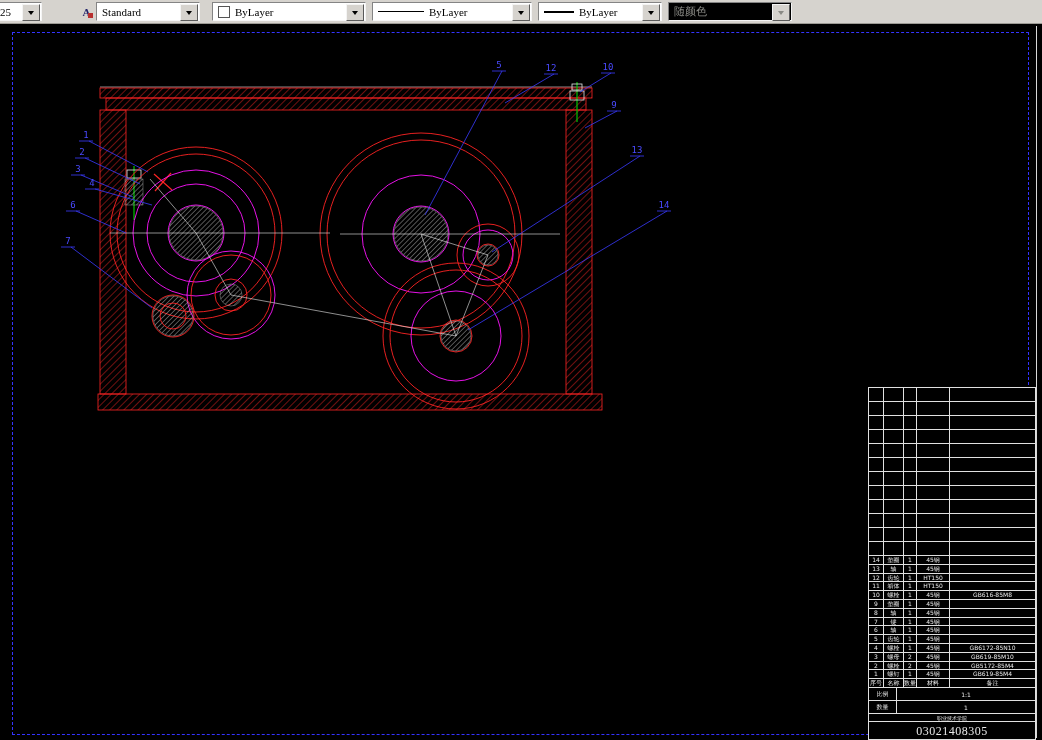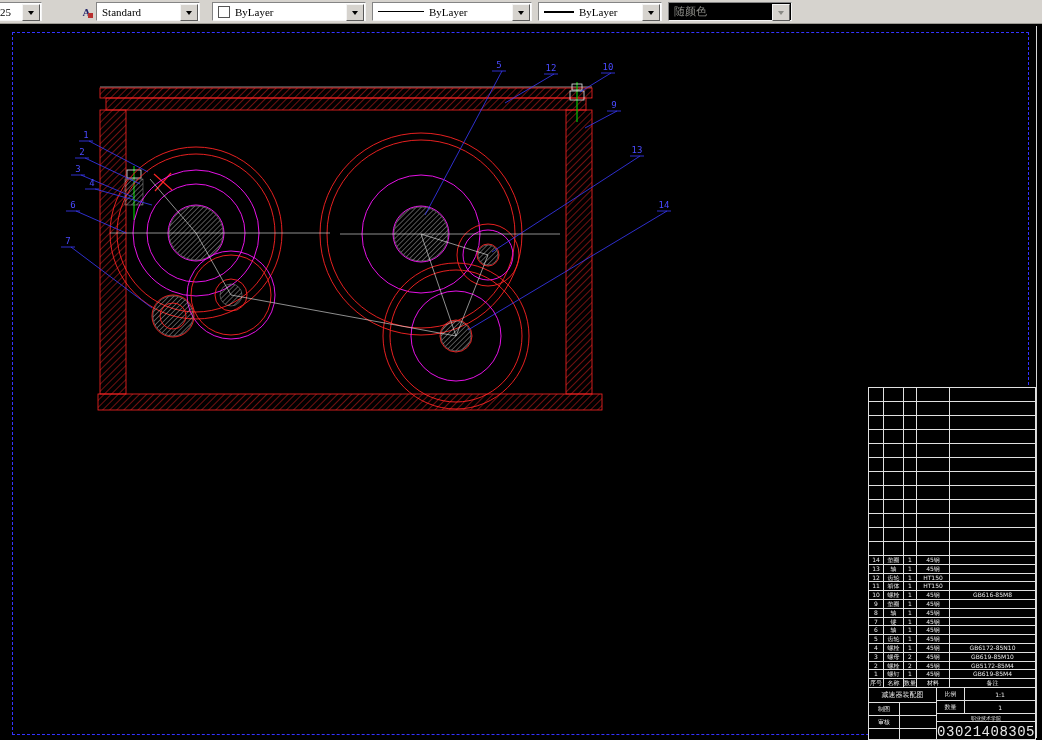--- a/index.html
+++ b/index.html
@@ -46,21 +46,21 @@
   .tb-l{width:90px;box-sizing:border-box;border-right:1px solid #e0e0e0;display:flex;flex-direction:column;}
   .tb-title{height:14px;display:flex;align-items:center;justify-content:center;font-size:7px;box-sizing:border-box;}
   .tb-lrow{height:13px;display:flex;box-sizing:border-box;border-top:1px solid #e0e0e0;}
   .tb-lcell{width:30px;box-sizing:border-box;display:flex;align-items:center;justify-content:center;}
   .tb-lcell2{flex:1;border-left:1px solid #e0e0e0;}
   .tb-r{flex:1;display:flex;flex-direction:column;}
   .tb-rrow{height:13px;display:flex;box-sizing:border-box;border-bottom:1px solid #e0e0e0;}
   .tb-rlab{width:28px;display:flex;align-items:center;justify-content:center;box-sizing:border-box;border-right:1px solid #e0e0e0;}
   .tb-rval{flex:1;display:flex;align-items:center;justify-content:center;}
   .tb-org{height:8px;font-size:5px;display:flex;align-items:center;justify-content:center;border-bottom:1px solid #e0e0e0;box-sizing:border-box;overflow:hidden;}
-  .tb-no{flex:1;display:flex;align-items:center;justify-content:center;font-size:14px;font-family:Liberation Mono, monospace;letter-spacing:.5px;}
+  .tb-no{flex:1;display:flex;align-items:center;justify-content:center;font-size:12px;font-family:Liberation Serif, serif;letter-spacing:.5px;}
 </style>
 </head>
 <body>
 
 <div class="toolbar">
 
   <div class="combo" style="left:-6px;width:48px">
     <span>25</span>
     <span class="arrow-btn">
         <span class="tri"></span>
@@ -428,35 +428,20 @@
       </div>
     <div class="prow head" id="parts-header">
         <div class="pcell c0">序号</div>
         <div class="pcell c1">名称</div>
         <div class="pcell c2">数量</div>
         <div class="pcell c3">材料</div>
         <div class="pcell c4">备注</div>
       </div>
 
     <div class="tblock">
-      <div class="tb-l">
-        <div class="tb-title">减速器装配图</div>
-        <div class="tb-lrow">
-          <div class="tb-lcell">制图</div>
-          <div class="tb-lcell tb-lcell2"></div>
-        </div>
-        <div class="tb-lrow">
-          <div class="tb-lcell">审核</div>
-          <div class="tb-lcell tb-lcell2"></div>
-        </div>
-        <div class="tb-lrow">
-          <div class="tb-lcell"></div>
-          <div class="tb-lcell tb-lcell2"></div>
-        </div>
-      </div>
       <div class="tb-r">
         <div class="tb-rrow">
           <div class="tb-rlab">比例</div>
           <div class="tb-rval">1:1</div>
         </div>
         <div class="tb-rrow">
           <div class="tb-rlab">数量</div>
           <div class="tb-rval">1</div>
         </div>
         <div class="tb-org">职业技术学院</div>

